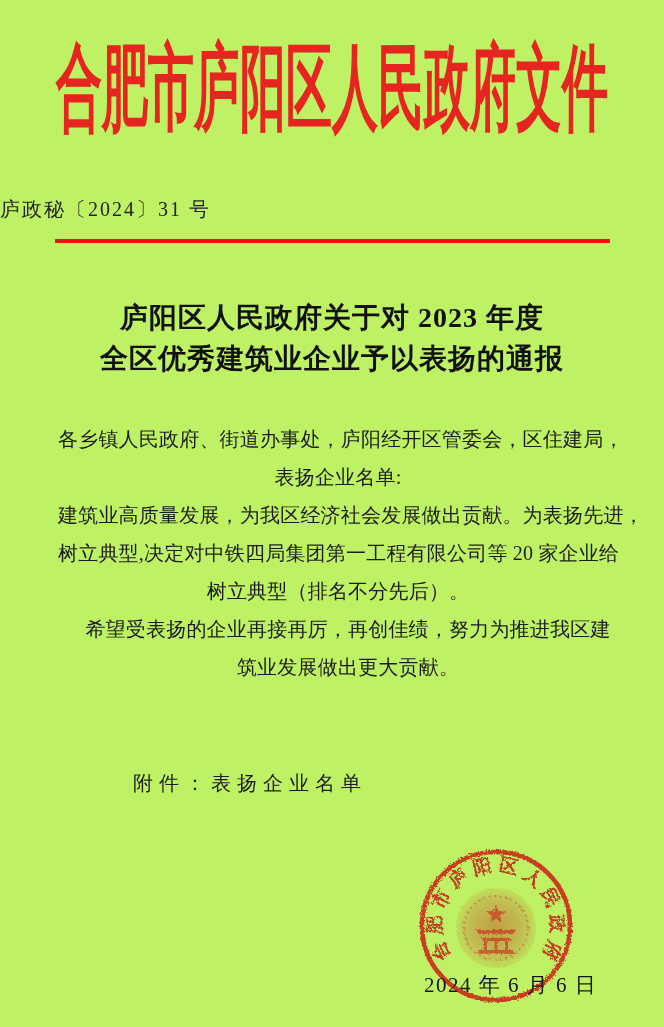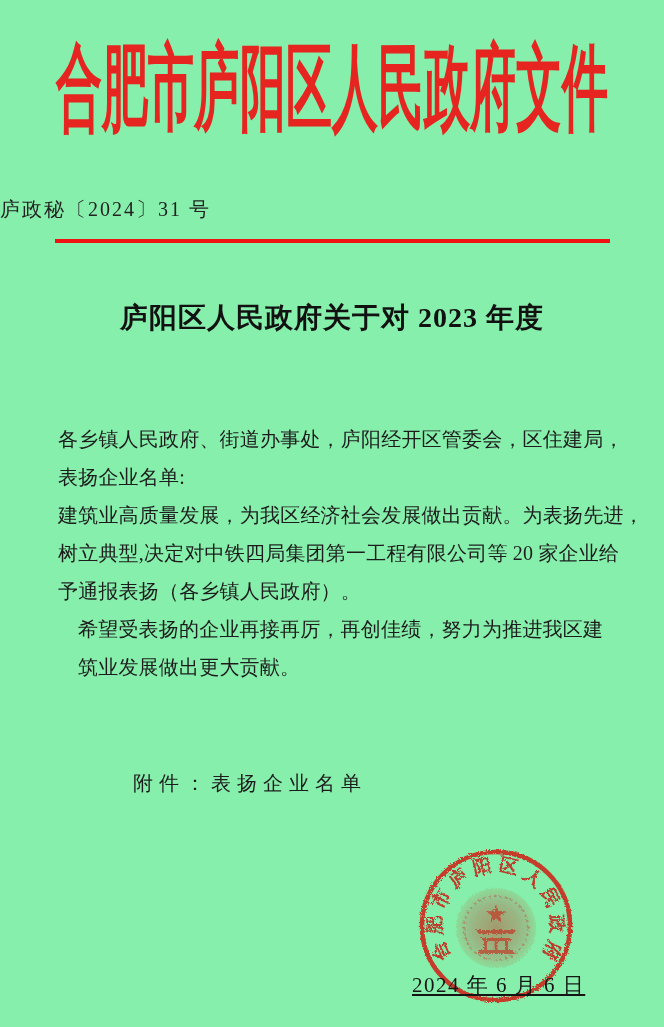--- a/index.html
+++ b/index.html
@@ -4,21 +4,21 @@
 <style>
   * { margin: 0; padding: 0; box-sizing: border-box; }
   html, body { background: #e9e9e9; }
   body { font-family: "Liberation Serif", "DejaVu Serif", serif; }
 
   .page {
     position: relative;
     width: 664px;
     height: 1027px;
     margin: 0 auto;
-    background: #86efac;
+    background: #bef264;
     overflow: hidden;
     color: #1c1c1c;
   }
 
   
   .banner {
     position: absolute;
     top: 26px;
     left: 0;
     right: 0;
@@ -71,21 +71,21 @@
   
   .body-text {
     position: absolute;
     top: 420px;
     left: 58px;
     width: 560px;
     font-size: 20px;
     line-height: 38px;
     color: #1c1c1c;
   }
-  .body-text .line { white-space: nowrap; letter-spacing: 0.2px; }
+  .body-text .line { white-space: nowrap; letter-spacing: 0.2px; text-align: center; }
   .body-text .indent-first { text-indent: 42px; }
   .p3 { margin-left: 20px; }
 
   
   .attachment {
     position: absolute;
     top: 770px;
     left: 133px;
     font-size: 20px;
     letter-spacing: 6px;
@@ -101,50 +101,50 @@
     top: 844px;
     width: 164px;
     height: 164px;
     pointer-events: none;
   }
 
   
   .date {
     position: absolute;
     top: 971px;
-    left: 412px;
+    left: 424px;
     font-size: 21px;
     letter-spacing: 1.5px;
     color: #151515;
     white-space: nowrap;
     z-index: 3;
-    text-decoration: underline;
   }
 </style>
 </head>
 <body>
 
 <div class="page">
 
   <div class="banner">合肥市庐阳区人民政府文件</div>
 
   <div class="docnum">庐政秘〔2024〕31 号</div>
 
   <div class="redline"></div>
 
   <div class="doc-title">
     <div>庐阳区人民政府关于对 2023 年度</div>
+    <div>全区优秀建筑业企业予以表扬的通报</div>
   </div>
 
   <div class="body-text">
     <div class="line">各乡镇人民政府、街道办事处，庐阳经开区管委会，区住建局，</div>
     <div class="line">表扬企业名单:</div>
     <div class="line">建筑业高质量发展，为我区经济社会发展做出贡献。为表扬先进，</div>
     <div class="line">树立典型,决定对中铁四局集团第一工程有限公司等 20 家企业给</div>
-    <div class="line">予通报表扬（各乡镇人民政府）。</div>
+    <div class="line">树立典型（排名不分先后）。</div>
     <div class="p3">
       <div class="line">希望受表扬的企业再接再厉，再创佳绩，努力为推进我区建</div>
       <div class="line">筑业发展做出更大贡献。</div>
     </div>
   </div>
 
   <div class="attachment">附件：表扬企业名单</div>
 
   <svg class="seal" viewBox="0 0 164 164">
     <defs>

